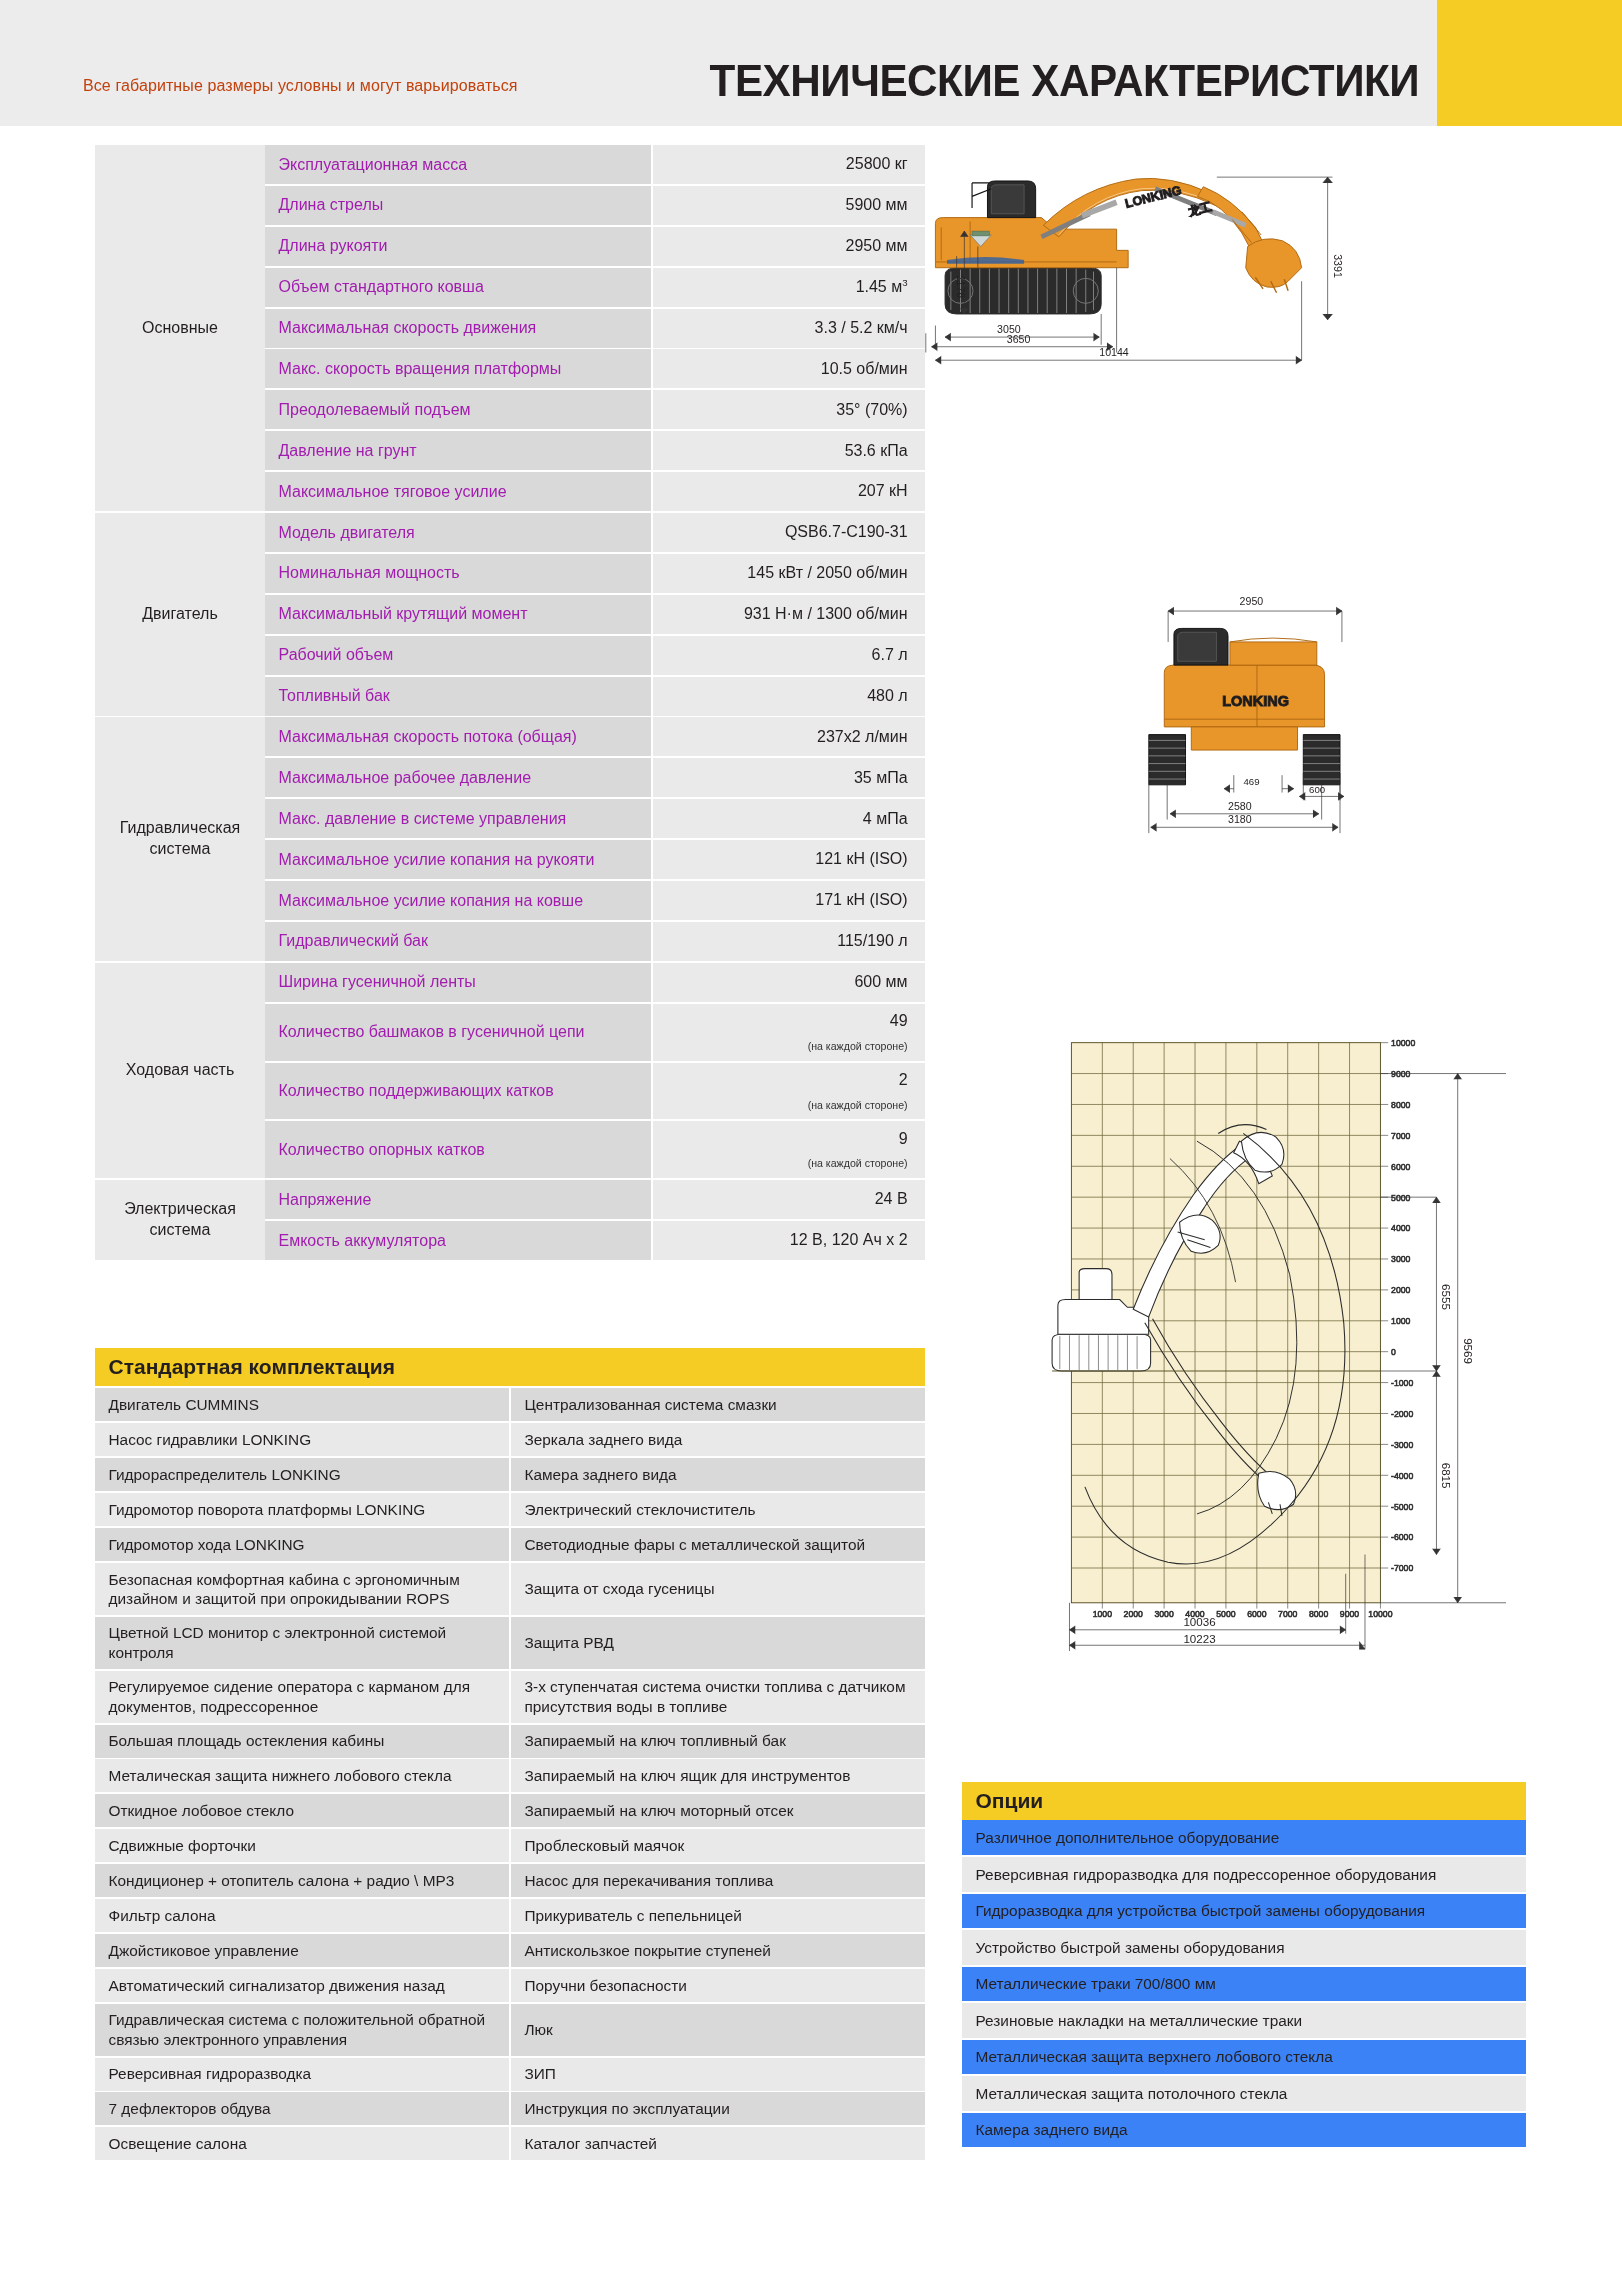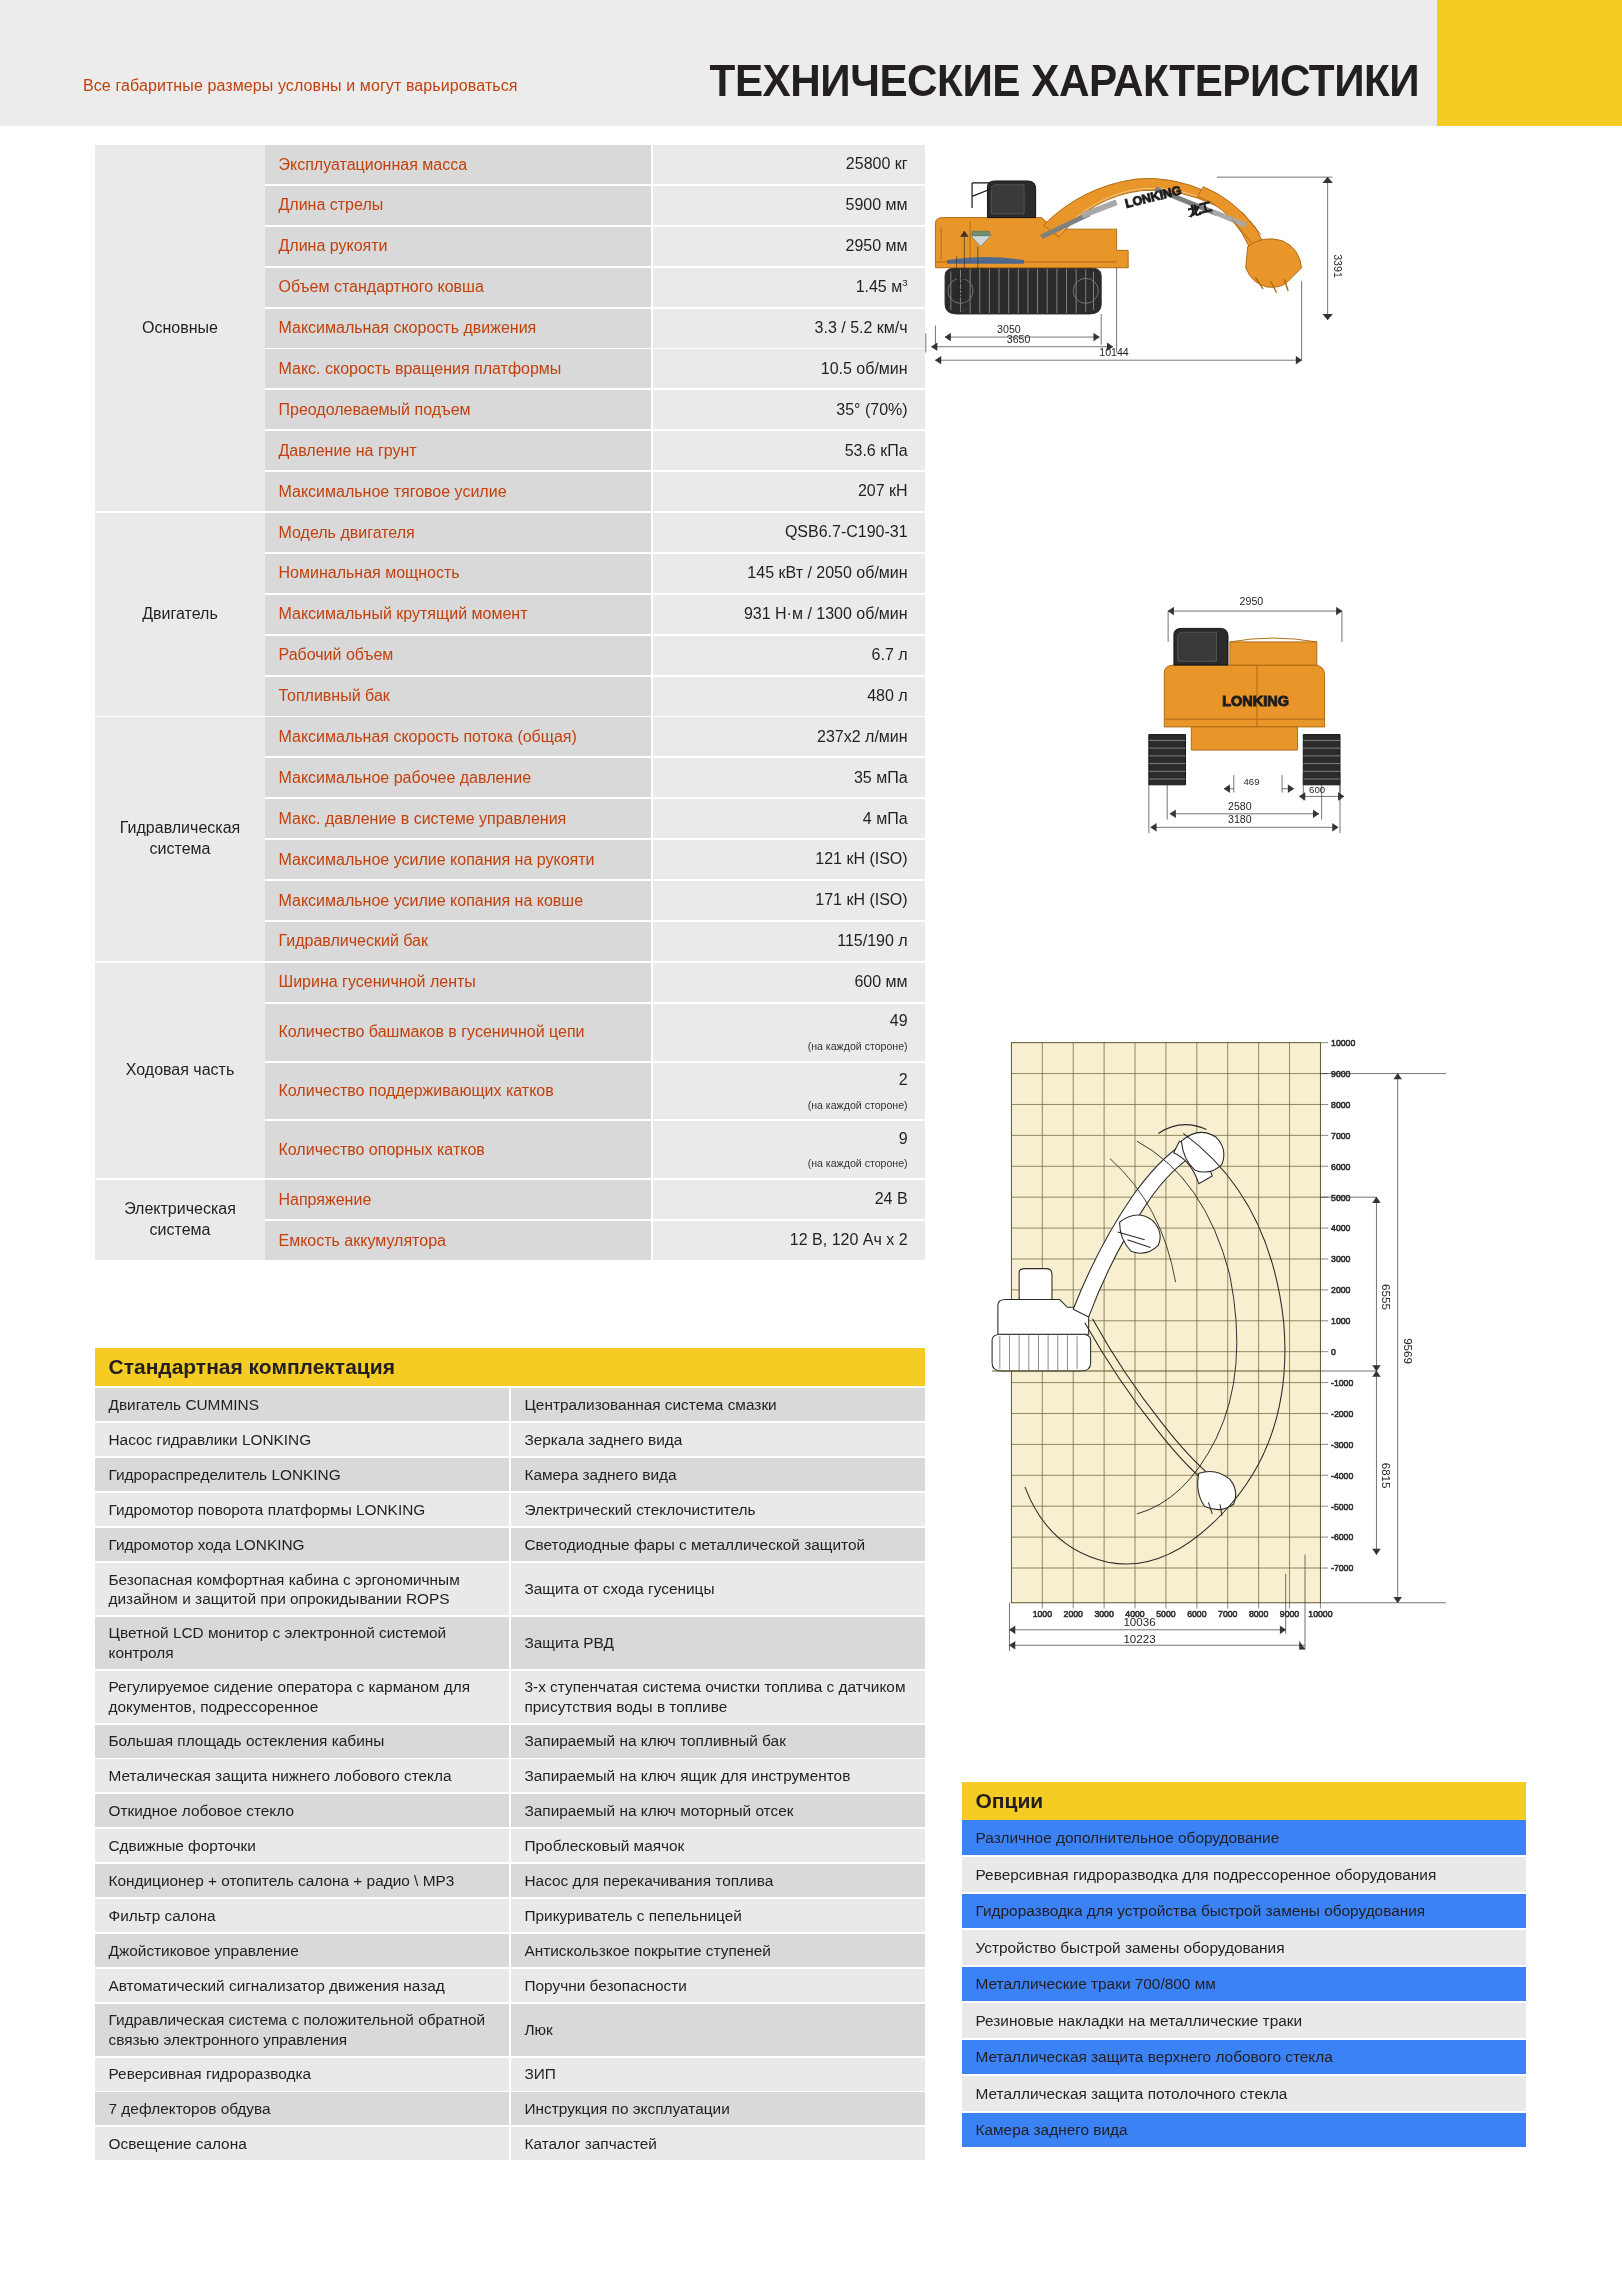--- a/index.html
+++ b/index.html
@@ -46,21 +46,21 @@
     display:flex;align-items:center;justify-content:center;
     text-align:center;font-size:16px;color:#231f20;
     line-height:1.3;padding:0 5.8px;box-sizing:border-box;
   }
   .grp-rows{flex:1 1 auto;min-width:0;}
   .spec-row{display:flex;width:100%;margin-bottom:1.9px;}
   .spec-row:last-child{margin-bottom:0;}
   .spec-label{
     flex:0 0 386px;width:386px;
     background:#d9d9d9;
-    font-size:16px;color:#c2410c;
+    font-size:16px;color:#a21caf;
     padding:8.7px 0 8.7px 13.5px;box-sizing:border-box;
     display:flex;align-items:center;
     min-height:39px;
   }
   .spec-value{
     flex:1 1 auto;
     background:#eaeaea;
     font-size:16px;color:#231f20;
     padding:8.7px 17.4px 8.7px 0;box-sizing:border-box;
     display:flex;flex-direction:column;
@@ -98,21 +98,21 @@
     padding:7.7px 9.7px 7.7px 13.5px;box-sizing:border-box;
     margin-bottom:1.9px;line-height:1.25;
   }
   .opt-item.g1{background:#3b82f6;}
   .opt-item.g2{background:#e9e9e9;}
 
   
   .dia{position:absolute;}
   .dia-side{left:927px;top:154px;width:676px;height:212px;}
   .dia-front{left:1110px;top:584px;width:348px;height:280px;}
-  .dia-range{left:992px;top:1033px;width:541px;height:676px;}
+  .dia-range{left:1052px;top:1033px;width:541px;height:676px;}
   svg{display:block;overflow:visible;}
 </style>
 </head>
 <body>
 
 <div class="header">
   <div class="header-yellow"></div>
   <div class="header-note">Все габаритные размеры условны и могут варьироваться</div>
   <div class="header-title">ТЕХНИЧЕСКИЕ ХАРАКТЕРИСТИКИ</div>
 </div>

